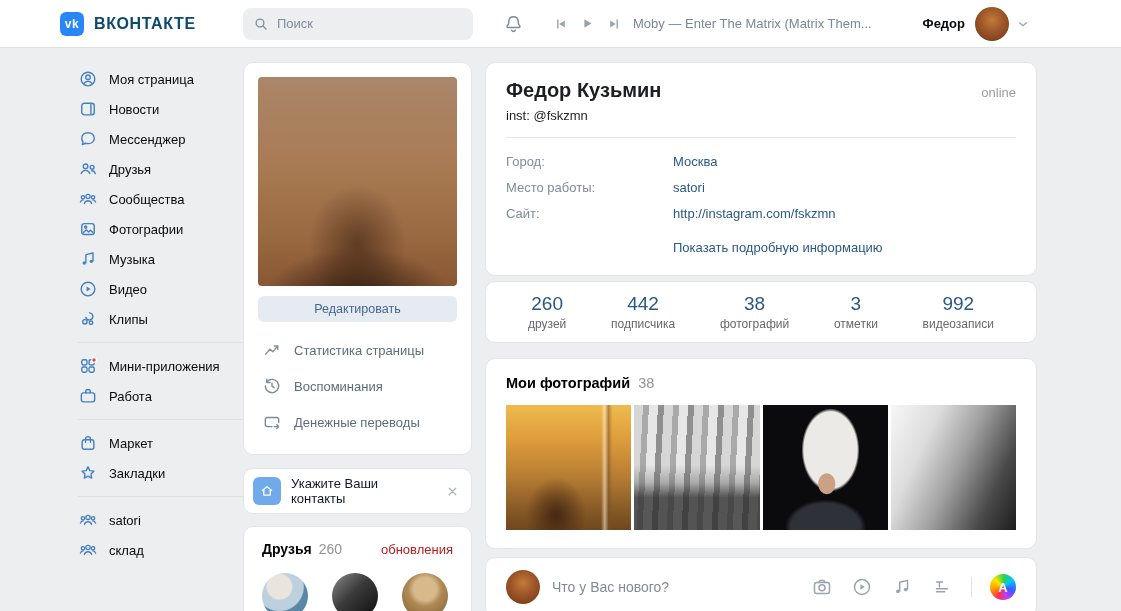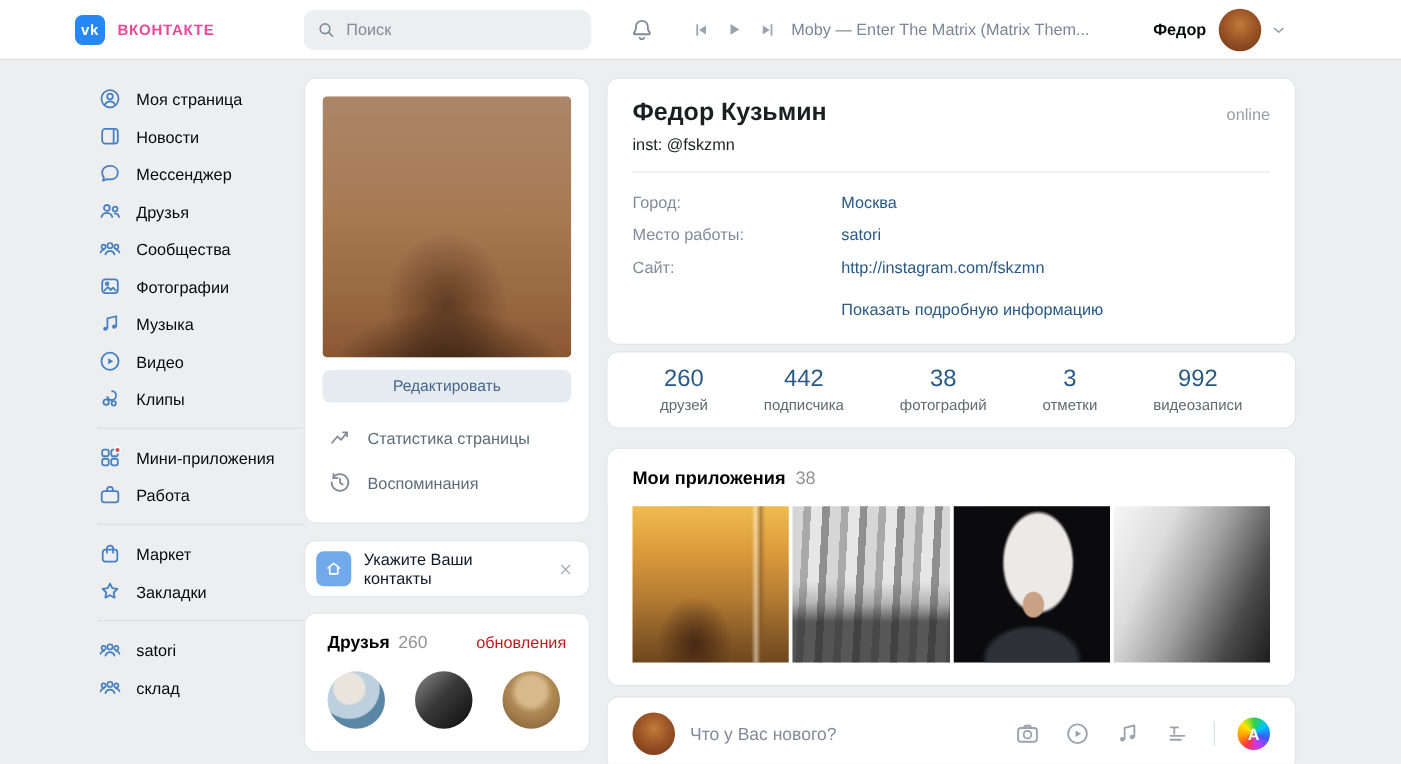--- a/index.html
+++ b/index.html
@@ -13,21 +13,21 @@
   .header {
     height:48px; background:#fff; border-bottom:1px solid #dce1e6;
     display:flex; align-items:center; padding:0 92px 0 60px;
   }
   .logo { display:flex; align-items:center; gap:10px; width:183px; flex:none; cursor:pointer; }
   .vk-badge {
     width:24px; height:24px; border-radius:6px; background:#2787f5;
     color:#fff; font-weight:bold; font-size:12px;
     display:grid; place-items:center; letter-spacing:.5px;
   }
-  .wordmark { font-weight:bold; font-size:12px; letter-spacing:.6px; color:#ec4899; }
+  .wordmark { font-weight:bold; font-size:16px; letter-spacing:.6px; color:#0c4a6e; }
   .search {
     width:230px; height:32px; background:#edeef0; border:none; border-radius:8px;
     display:flex; align-items:center; gap:8px; padding:0 10px; flex:none;
     color:#818c99;
   }
   .search input {
     border:none; background:transparent; outline:none; width:100%;
     font-size:13px; color:#1d4ed8; font-family:inherit;
   }
   .search input::placeholder { color:#818c99; }
@@ -393,20 +393,29 @@
         <div class="mid-menu-item">
           <span class="ic">
               <svg width="20" height="20" viewBox="0 0 24 24" fill="none" stroke="currentColor" stroke-width="1.7" stroke-linecap="round" stroke-linejoin="round">
                 <path d="M5.4 7.5A8 8 0 1 1 4 12"></path>
                 <path d="M5.8 3.8v3.9h3.9"></path>
                 <path d="M12 8.6v3.6l2.6 1.8"></path>
               </svg>
             </span>
           <span>Воспоминания</span>
         </div>
+        <div class="mid-menu-item">
+          <span class="ic">
+              <svg width="20" height="20" viewBox="0 0 24 24" fill="none" stroke="currentColor" stroke-width="1.7" stroke-linecap="round" stroke-linejoin="round">
+                <path d="M20 12.5V9a2.5 2.5 0 0 0-2.5-2.5h-11A2.5 2.5 0 0 0 4 9v6a2.5 2.5 0 0 0 2.5 2.5H12"></path>
+                <path d="M14.5 17.5H20m0 0l-2.2-2.2M20 17.5l-2.2 2.2"></path>
+              </svg>
+            </span>
+          <span>Денежные переводы</span>
+        </div>
       </div>
     </div>
 
     <div class="card contacts-card">
       <div class="house-badge">
         <svg width="14" height="14" viewBox="0 0 24 24" fill="none" stroke="currentColor" stroke-width="2.2" stroke-linecap="round" stroke-linejoin="round">
             <path d="M4 11l8-6.5 8 6.5"></path>
             <path d="M6.5 9.5V19h11V9.5"></path>
           </svg>
       </div>
@@ -475,21 +484,21 @@
         <div class="c-lbl">отметки</div>
       </div>
       <div class="counter">
         <div class="c-num">992</div>
         <div class="c-lbl">видеозаписи</div>
       </div>
     </div>
 
     <div class="card photos-card">
       <div class="photos-head">
-        <span class="photos-title">Мои приложения</span>
+        <span class="photos-title">Мои фотографий</span>
         <span class="photos-count">38</span>
       </div>
       <div class="photos-row">
         <div class="tile t1"></div>
         <div class="tile t2"></div>
         <div class="tile t3"></div>
         <div class="tile t4"></div>
       </div>
     </div>
 

